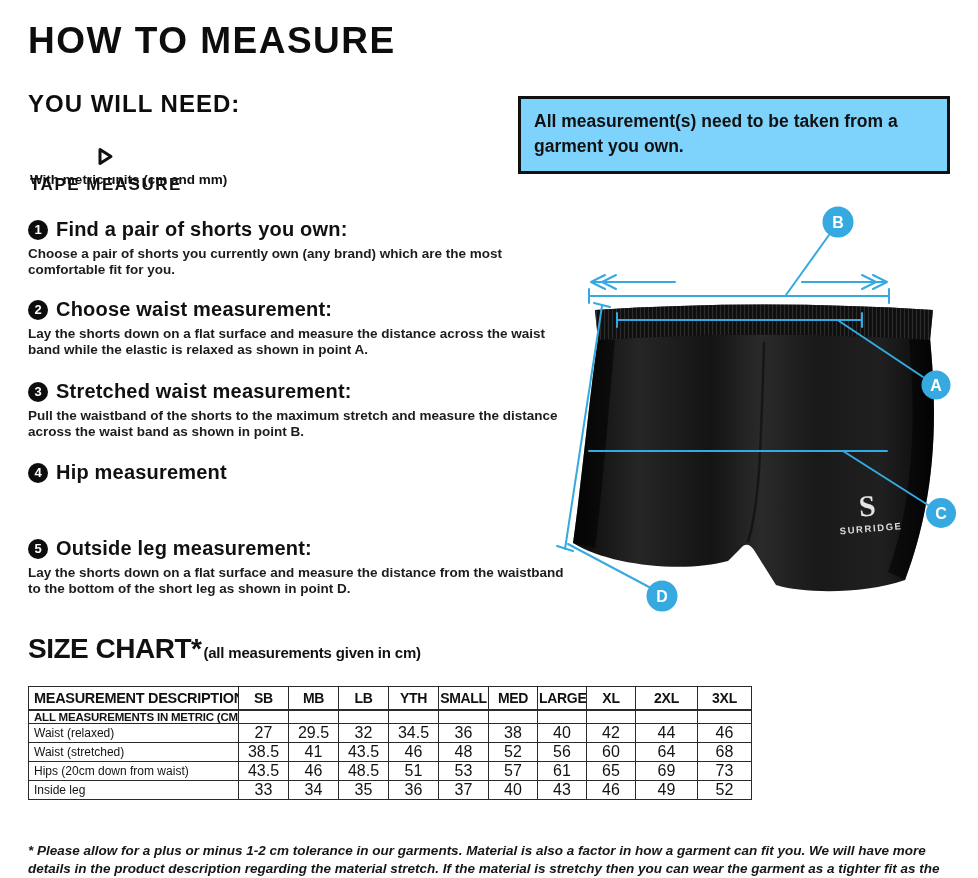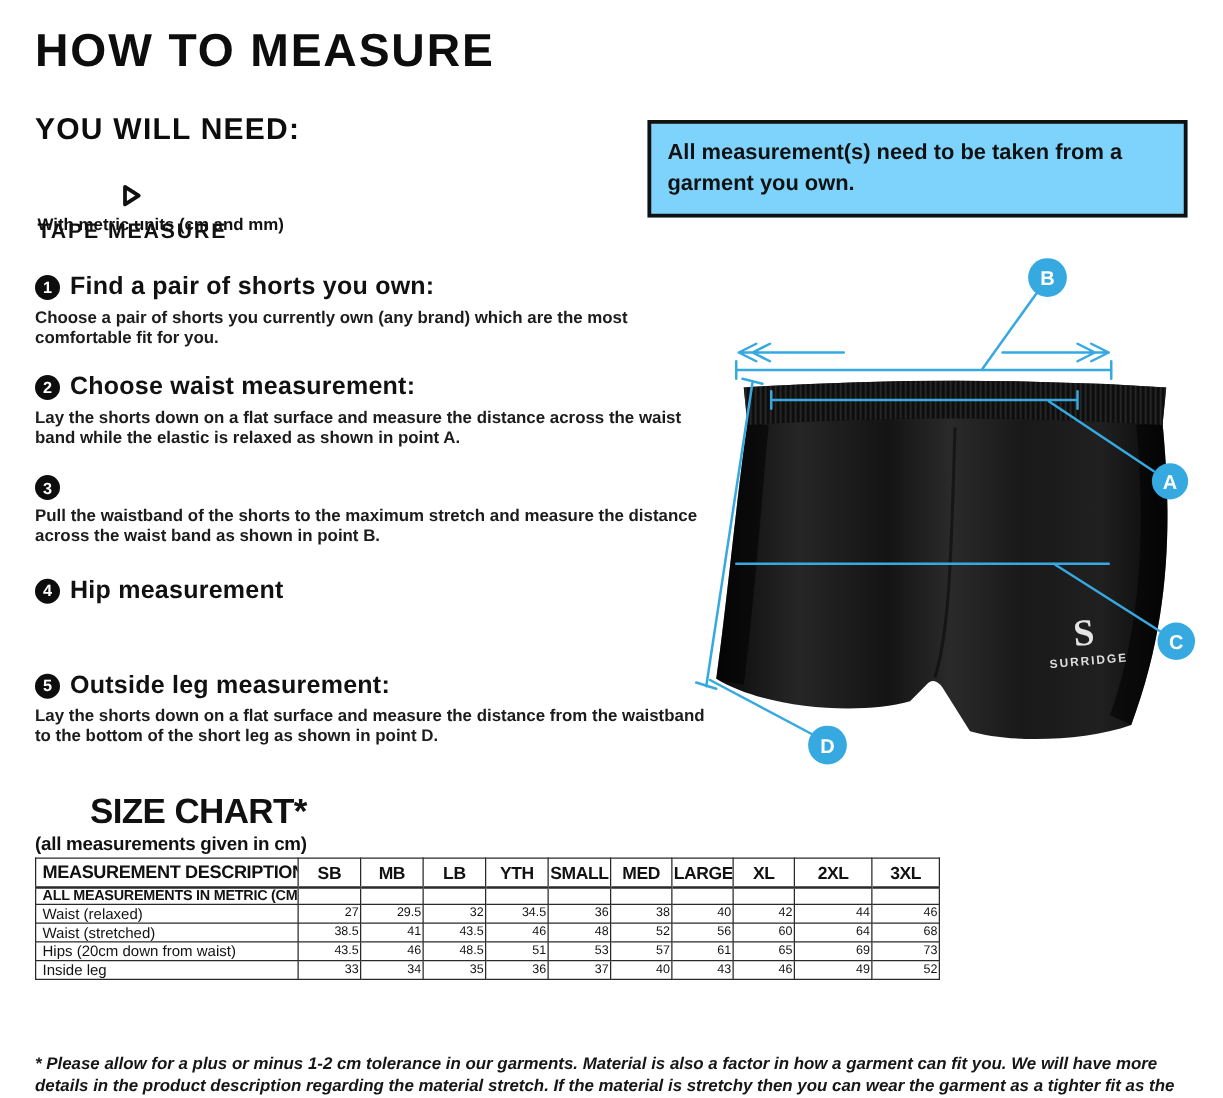--- a/index.html
+++ b/index.html
@@ -53,33 +53,33 @@
   }
   .logo-s {
     fill: #e4e4e4; font-size: 30px; font-weight: 700; text-anchor: middle;
     font-family: "Liberation Serif", serif;
   }
   .logo-txt {
     fill: #dedede; font-size: 9.5px; font-weight: 700; letter-spacing: 1.6px;
     text-anchor: middle; font-family: "Liberation Sans", sans-serif;
   }
 
-  .size-chart-head { left: 28px; top: 633px; display: flex; align-items: flex-end; gap: 2px; flex-direction: column; }
+  .size-chart-head { left: 28px; top: 633px; display: flex; align-items: flex-end; gap: 2px; }
   .size-chart-title { font-size: 28px; font-weight: 700; letter-spacing: -0.5px; }
   .size-chart-sub { font-size: 15px; font-weight: 700; padding-bottom: 4px; letter-spacing: -0.2px; }
 
   .chart-wrap { left: 28px; top: 686px; }
   table { border-collapse: collapse; table-layout: fixed; width: 724px; background: #fff; }
   th, td { border: 1px solid #2a2a2a; overflow: hidden; white-space: nowrap; }
   thead th {
     font-size: 14px; font-weight: 700; height: 23px; text-align: center;
     letter-spacing: -0.3px; border-bottom-width: 2px; padding: 0 1px;
   }
   thead th.desc { text-align: left; padding-left: 5px; font-size: 14.5px; }
-  td { font-size: 10px; text-align: right; height: 15px; padding: 0 1px; color: #131313; }
+  td { font-size: 16px; text-align: center; height: 15px; padding: 0 1px; color: #131313; }
   td.desc { text-align: left; padding-left: 5px; font-size: 12px; }
   tr.unit td { height: 13px; }
   tr.unit td.desc { font-weight: 700; font-size: 11.5px; letter-spacing: -0.2px; }
 
   .footnote {
     left: 28px; top: 812px; width: 928px; font-size: 13.5px; font-weight: 700;
     font-style: italic; line-height: 17.5px; color: #161616; margin-top: 30px;
   }
 </style>
 </head>
@@ -111,20 +111,21 @@
 <div class="abs step" id="step-2">
   <div class="step-head">
     <span class="badge">2</span>
     <span class="step-title">Choose waist measurement:</span>
   </div>
   <div class="step-body">Lay the shorts down on a flat surface and measure the distance across the waist band while the elastic is relaxed as shown in point A.</div>
 </div>
 <div class="abs step" id="step-3">
   <div class="step-head">
     <span class="badge">3</span>
+    <span class="step-title">Stretched waist measurement:</span>
   </div>
   <div class="step-body">Pull the waistband of the shorts to the maximum stretch and measure the distance across the waist band as shown in point B.</div>
 </div>
 <div class="abs step" id="step-4">
   <div class="step-head">
     <span class="badge">4</span>
     <span class="step-title">Hip measurement</span>
   </div>
 </div>
 <div class="abs step" id="step-5">

